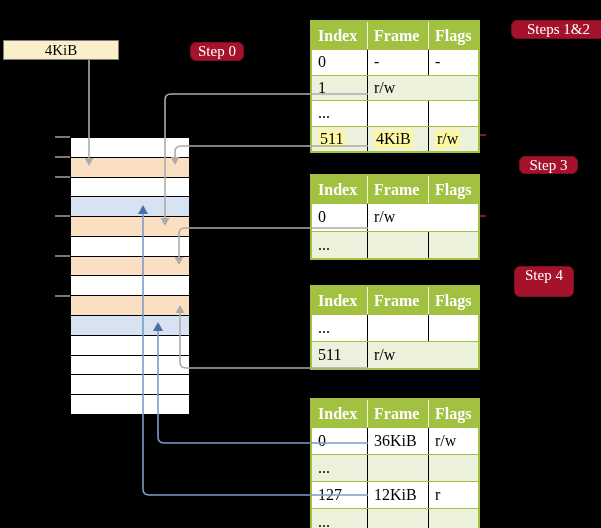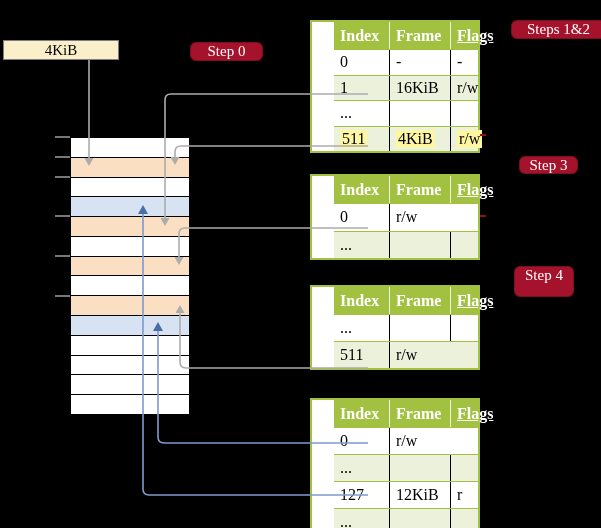--- a/index.html
+++ b/index.html
@@ -12,51 +12,51 @@
     position:absolute;left:3px;top:40px;width:116px;height:20px;
     background:var(--cream,#faefc9);border:1px solid #7d7d7d;box-sizing:border-box;
     color:#000;font-size:15px;text-align:center;line-height:18px;
   }
   
   .badge{
     position:absolute;background:var(--red,#a5122b);color:#fff;
     border:1px solid #7c0e20;border-radius:6px;box-sizing:border-box;
     font-size:15px;text-align:center;line-height:17px;padding:0 6px;white-space:nowrap;
   }
-  .badge.b0{left:190px;top:42px;width:73px;height:19px;}
+  .badge.b0{left:190px;top:42px;width:54px;height:19px;}
   .badge.b12{left:511px;top:20px;width:95px;height:19px;}
   .badge.b3{left:519px;top:156px;width:59px;height:18px;}
   .badge.b4{left:514px;top:266px;width:60px;height:31px;line-height:16px;}
   
   .memory{
     position:absolute;left:70px;top:137px;width:120px;height:278px;
     display:flex;flex-direction:column;
   }
   .mrow{flex:1;border:1px solid #000;box-sizing:border-box;margin-top:-1px;background:#fff;}
   .mrow:first-child{margin-top:0;}
   .mrow.orange{background:var(--orange,#fbdfc2);}
   .mrow.blue{background:var(--blue,#d7e3f2);}
   .mrow.white{background:#fff;}
   .tick{position:absolute;left:55px;width:15px;height:2px;background:#787878;}
   
   .ptable{
     position:absolute;left:310px;width:170px;box-sizing:border-box;
     border:2px solid var(--green,#a3c140);background:#fff;
-    display:flex;flex-direction:column;padding-left:22px;
+    display:flex;flex-direction:column;
   }
   .ptable.t1{top:20px;height:133px;}
   .ptable.t2{top:174px;height:86px;}
   .ptable.t3{top:285px;height:85px;}
   .ptable.t4{top:398px;height:139px;}
   .thead{
     display:flex;background:var(--green,#a3c140);color:#fff;font-weight:bold;
     height:27px;flex:0 0 27px;font-size:16px;
   }
   .thead .c{border-right:1px solid rgba(255,255,255,.85);}
-  .thead .c:last-child{border-right:none;text-decoration:underline;}
+  .thead .c:last-child{border-right:none;}
   .trow{display:flex;flex:1;border-top:1px solid var(--green,#a3c140);font-size:16px;color:#000;}
   .trow.shaded{background:var(--ltgreen,#ecf1dc);}
   .trow .c{border-right:1px solid #000;}
   .trow .c:last-child{border-right:none;}
   .c{display:flex;align-items:center;box-sizing:border-box;padding-left:6px;}
   .c.c1{width:56px;flex:none;}
   .c.c2{width:61px;flex:none;}
   .c.c3{flex:1;}
   .hl{background:var(--hl,#fdf6a2);padding:0 2px;}
   
@@ -115,21 +115,20 @@
       <div class="c c2">Frame</div>
       <div class="c c3">Flags</div>
     </div>
     <div class="trow">
       <div class="c c1">0</div>
       <div class="c c2">-</div>
       <div class="c c3">-</div>
     </div>
     <div class="trow shaded">
       <div class="c c1">1</div>
-      <div class="c c2">16KiB</div>
       <div class="c c3">r/w</div>
     </div>
     <div class="trow">
       <div class="c c1">...</div>
       <div class="c c2"></div>
       <div class="c c3"></div>
     </div>
     <div class="trow shaded">
       <div class="c c1">
           <span class="hl">511</span>
@@ -178,20 +177,21 @@
   </div>
 
   <div class="ptable t4">
     <div class="thead">
       <div class="c c1">Index</div>
       <div class="c c2">Frame</div>
       <div class="c c3">Flags</div>
     </div>
     <div class="trow">
       <div class="c c1">0</div>
+      <div class="c c2">36KiB</div>
       <div class="c c3">r/w</div>
     </div>
     <div class="trow shaded">
       <div class="c c1">...</div>
       <div class="c c2"></div>
       <div class="c c3"></div>
     </div>
     <div class="trow">
       <div class="c c1">127</div>
       <div class="c c2">12KiB</div>

